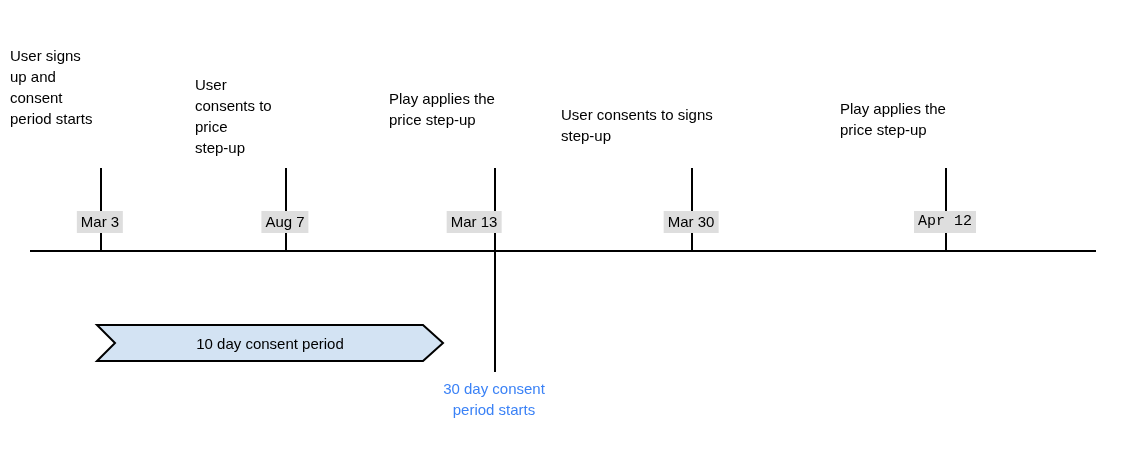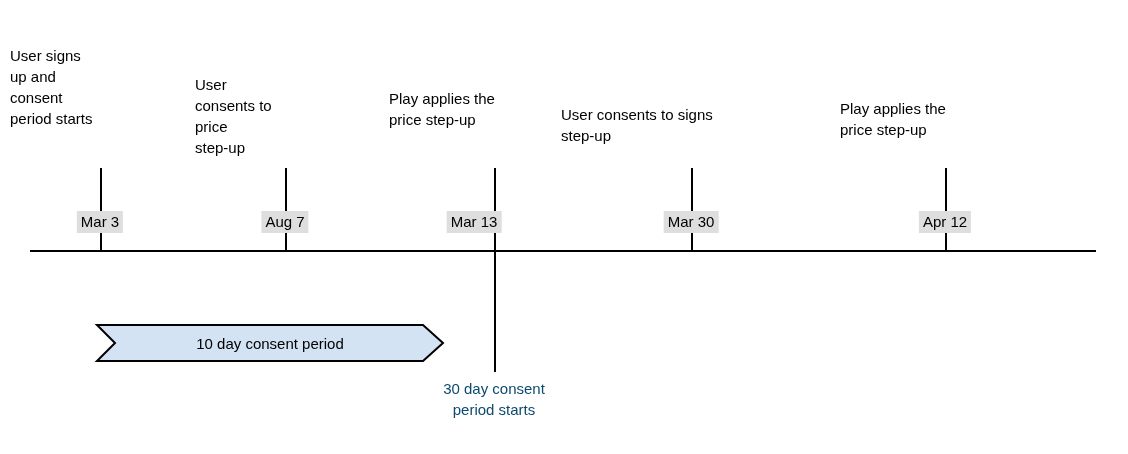--- a/index.html
+++ b/index.html
@@ -58,21 +58,21 @@
     white-space: pre-line;
   }
 
   
   .below-label {
     position: absolute;
     transform: translateX(-50%);
     text-align: center;
     font-size: 15px;
     line-height: 21px;
-    color: #0c4a6e;
+    color: #3b82f6;
     white-space: pre-line;
   }
 
   
   .banner {
     position: absolute;
     height: 38px;
     margin-top: 44px;
   }
   .banner svg {
@@ -122,21 +122,21 @@
   <div class="date-chip" style="left:474px; top:211px;">Mar 13</div>
 
   <div class="event-label" style="left:691px; top:104px; width:260px;">User consents to signs
 step-up</div>
   <div class="tick" style="left:691px; top:168px; height:82px;"></div>
   <div class="date-chip" style="left:691px; top:211px;">Mar 30</div>
 
   <div class="event-label" style="left:945px; top:98px; width:210px;">Play applies the
 price step-up</div>
   <div class="tick" style="left:945px; top:168px; height:82px;"></div>
-  <div class="date-chip" style="left:945px; top:211px;">Apr 12</div>
+  <div class="date-chip" style="left:945px; top:211px;font-family:Liberation Mono, monospace;">Apr 12</div>
 
   <div class="tick" style="left:494px; top:250px; height:122px;"></div>
   <div class="below-label" style="left:494px; top:378px; width:210px;">30 day consent
 period starts</div>
 
   <div class="banner" style="left:96px; top:280px; width:348px;">
     <svg viewBox="0 0 348 38" preserveAspectRatio="none">
       <polygon points="1,1 327,1 347,19 327,37 1,37 19,19" fill="#d3e3f3" stroke="#000000" stroke-width="2" stroke-linejoin="miter" vector-effect="non-scaling-stroke"></polygon>
     </svg>
     <div class="banner-text">10 day consent period</div>

